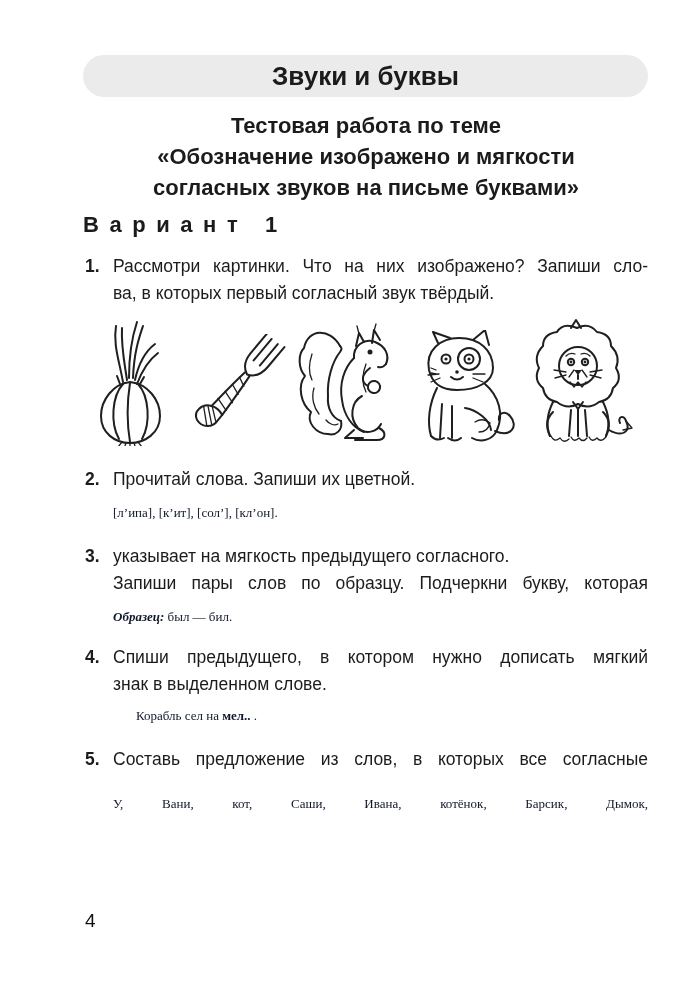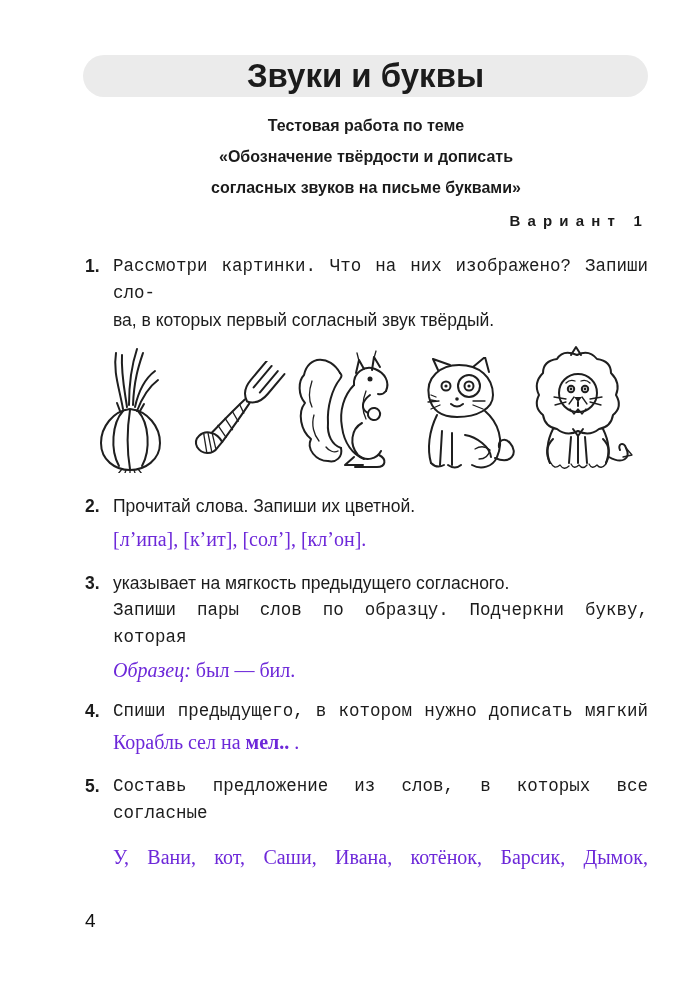--- a/index.html
+++ b/index.html
@@ -7,41 +7,41 @@
   .page {
     position:relative; width:700px; height:1000px; background:#ffffff;
     font-family:"Liberation Sans","DejaVu Sans",sans-serif; color:#1c1c1c;
     overflow:hidden;
   }
   .pill {
     position:absolute; left:83px; top:55px; width:565px; height:42px;
     background:#ebebeb; border-radius:21px;
     display:flex; align-items:center; justify-content:center;
   }
-  .pill-title { font-size:33px; font-weight:bold; color:#1b1b1b; }
+  .pill-title { font-size:26px; font-weight:bold; color:#1b1b1b; }
   .doc-title {
     position:absolute; left:83px; top:110px; width:566px;
-    text-align:center; font-size:16px; font-weight:bold; line-height:31px; color:#1b1b1b;
+    text-align:center; font-size:22px; font-weight:bold; line-height:31px; color:#1b1b1b;
   }
   .variant {
     position:absolute; left:83px; top:212px; width:566px;
-    text-align:right; font-size:15px; font-weight:bold; letter-spacing:0.48em; color:#1b1b1b;
+    text-align:left; font-size:22px; font-weight:bold; letter-spacing:0.48em; color:#1b1b1b;
   }
   .tasks { position:absolute; left:85px; top:253px; width:563px; }
   .task { display:flex; margin-top:18px; }
   .task-num { flex:0 0 28px; font-weight:bold; font-size:17.5px; line-height:27px; }
   .task-body { flex:1 1 auto; min-width:0; }
   .sans-line { font-size:17.5px; line-height:27px; }
-  .just { text-align:justify; text-align-last:justify;font-family:Liberation Mono, monospace; }
+  .just { text-align:justify; text-align-last:justify; }
   .serif-line {
     font-family:"Liberation Serif","DejaVu Serif",serif;
-    font-size:20px; line-height:27.5px; color:#6d28d9;
+    font-size:13px; line-height:27.5px; color:#0f172a;
   }
   .serif-block { margin-top:6px; }
-  .sample-label { font-weight:normal; font-style:italic; }
+  .sample-label { font-weight:bold; font-style:italic; }
   .b { font-weight:bold; }
   .hang { margin-left:-28px; }
   .indent-first { margin-top:17px; }
   .pics {
     display:flex; align-items:flex-end; justify-content:space-between;
     margin:11px 0 6px -20px; width:540px; height:128px;
   }
   .pic svg { display:block; }
   .pagenum { position:absolute; left:85px; top:910px; font-size:19px; color:#111; }
   svg path, svg circle, svg ellipse, svg line {
@@ -54,21 +54,21 @@
 <body>
 
 <div class="page">
 
   <div class="pill">
     <span class="pill-title">Звуки и буквы</span>
   </div>
 
   <div class="doc-title">
     <div>Тестовая работа по теме</div>
-    <div>«Обозначение твёрдости и дописать</div>
+    <div>«Обозначение изображено и мягкости</div>
     <div>согласных звуков на письме буквами»</div>
   </div>
 
   <div class="variant">Вариант 1</div>
 
   <div class="tasks">
 
     <div class="task" style="margin-top:0;">
       <div class="task-num">1.</div>
       <div class="task-body">
@@ -216,21 +216,22 @@
         <div class="sans-line">указывает на мягкость предыдущего согласного.</div>
         <div class="sans-line just">Запиши пары слов по образцу. Подчеркни букву, которая</div>
         <div class="serif-line serif-block"><span class="sample-label">Образец:</span><span> был — бил.</span></div>
       </div>
     </div>
 
     <div class="task" style="margin-top:14px;">
       <div class="task-num">4.</div>
       <div class="task-body">
         <div class="sans-line just">Спиши предыдущего, в котором нужно дописать мягкий</div>
-        <div class="serif-line" style="margin-top:4px;"><span>Корабль сел на </span><span class="b">мел..</span><span> .</span></div>
+        <div class="sans-line">знак в выделенном слове.</div>
+        <div class="serif-line" style="margin-top:4px;margin-left:23px;"><span>Корабль сел на </span><span class="b">мел..</span><span> .</span></div>
       </div>
     </div>
 
     <div class="task" style="margin-top:16px;">
       <div class="task-num">5.</div>
       <div class="task-body">
         <div class="sans-line just">Составь предложение из слов, в которых все согласные</div>
         <div class="serif-line just indent-first">У, Вани, кот, Саши, Ивана, котёнок, Барсик, Дымок,</div>
       </div>
     </div>

